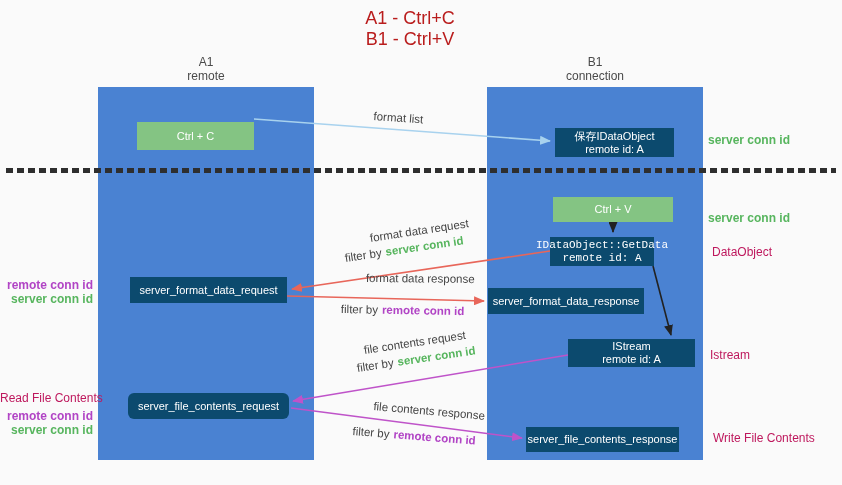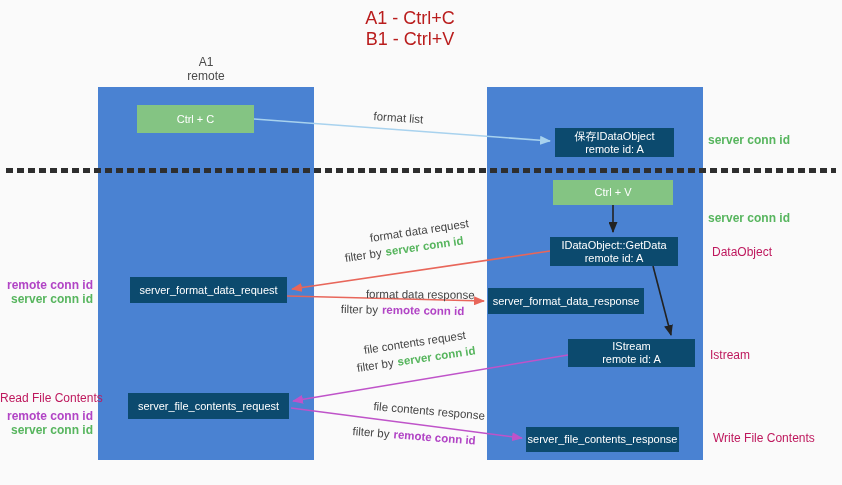--- a/index.html
+++ b/index.html
@@ -15,21 +15,21 @@
 
   .lane { position:absolute; top:87px; width:216px; height:373px; background:#4a82d2; }
   .lane.left { left:98px; } .lane.right { left:487px; }
 
   .divider { position:absolute; left:6px; top:168px; width:830px; height:5px;
              background:repeating-linear-gradient(90deg,#2e2e2e 0 7px,transparent 7px 11px); }
 
   .node { position:absolute; display:flex; flex-direction:column; align-items:center;
           justify-content:center; color:#fff; font-size:11px; line-height:13px;
           text-align:center; white-space:nowrap; }
-  .node.green  { background:#84c483; }
+  .node.green  { background:#84c483;margin-top:17px; }
   .node.orange { background:#0c4a6e; }
 
   .ann { position:absolute; font-size:12px; white-space:nowrap; }
   .g { color:#57b55e; font-weight:bold; }
   .p { color:#b144c5; font-weight:bold; }
   .dark { color:#be185d; }
   .ann-right { text-align:right; }
 
   .edge-label { position:absolute; font-size:11.5px; color:#454545;
                 white-space:nowrap; display:flex; gap:4px; transform-origin:left top; }
@@ -42,20 +42,24 @@
 <div class="stage">
 
   <div class="title">
     <div>A1 - Ctrl+C</div>
     <div>B1 - Ctrl+V</div>
   </div>
 
   <div class="col-header left">
     <div>A1</div>
     <div>remote</div>
+  </div>
+  <div class="col-header right">
+    <div>B1</div>
+    <div>connection</div>
   </div>
 
   <div class="lane left"></div>
   <div class="lane right"></div>
 
   <div class="divider"></div>
 
   <svg class="overlay" width="842" height="485">
     <defs>
       <marker id="m-blue" markerUnits="userSpaceOnUse" markerWidth="11" markerHeight="9" refX="10" refY="4.5" orient="auto">
@@ -86,59 +90,59 @@
 
   <div class="node orange" style="left:555px; top:128px; width:119px; height:29px;">
     <span>保存IDataObject</span>
     <span>remote id: A</span>
   </div>
 
   <div class="node green" style="left:553px; top:180px; width:120px; height:25px;">
     <span>Ctrl + V</span>
   </div>
 
-  <div class="node orange" style="left:550px; top:237px; width:128px; height:29px;">
+  <div class="node orange" style="left:550px; top:237px; width:104px; height:29px;font-family:Liberation Mono, monospace;">
     <span>IDataObject::GetData</span>
     <span>remote id: A</span>
   </div>
 
   <div class="node orange" style="left:488px; top:288px; width:156px; height:26px;">
     <span>server_format_data_response</span>
   </div>
 
   <div class="node orange" style="left:130px; top:277px; width:157px; height:26px;">
     <span>server_format_data_request</span>
   </div>
 
   <div class="node orange" style="left:568px; top:339px; width:127px; height:28px;">
     <span>IStream</span>
     <span>remote id: A</span>
   </div>
 
-  <div class="node orange" style="left:128px; top:393px; width:161px; height:26px;">
+  <div class="node orange" style="left:128px; top:393px; width:161px; height:26px;border-radius:6px;">
     <span>server_file_contents_request</span>
   </div>
 
   <div class="node orange" style="left:526px; top:427px; width:153px; height:25px;">
     <span>server_file_contents_response</span>
   </div>
 
   <div class="edge-label" style="left:374px; top:110px; transform:rotate(4deg);">
     <span>format list</span>
   </div>
 
   <div class="edge-label" style="left:369px; top:232px; transform:rotate(-8.5deg);">
     <span>format data request</span>
   </div>
   <div class="edge-label" style="left:344px; top:252px; transform:rotate(-8.5deg);">
     <span>filter by</span>
     <span class="g">server conn id</span>
   </div>
 
-  <div class="edge-label" style="left:366px; top:288px; transform:rotate(0.5deg);text-align:right;">
+  <div class="edge-label" style="left:366px; top:272px; transform:rotate(0.5deg);text-align:right;">
     <span>format data response</span>
   </div>
   <div class="edge-label" style="left:341px; top:303px; transform:rotate(1deg);">
     <span>filter by</span>
     <span class="p">remote conn id</span>
   </div>
 
   <div class="edge-label" style="left:363px; top:344px; transform:rotate(-8.5deg);">
     <span>file contents request</span>
   </div>

